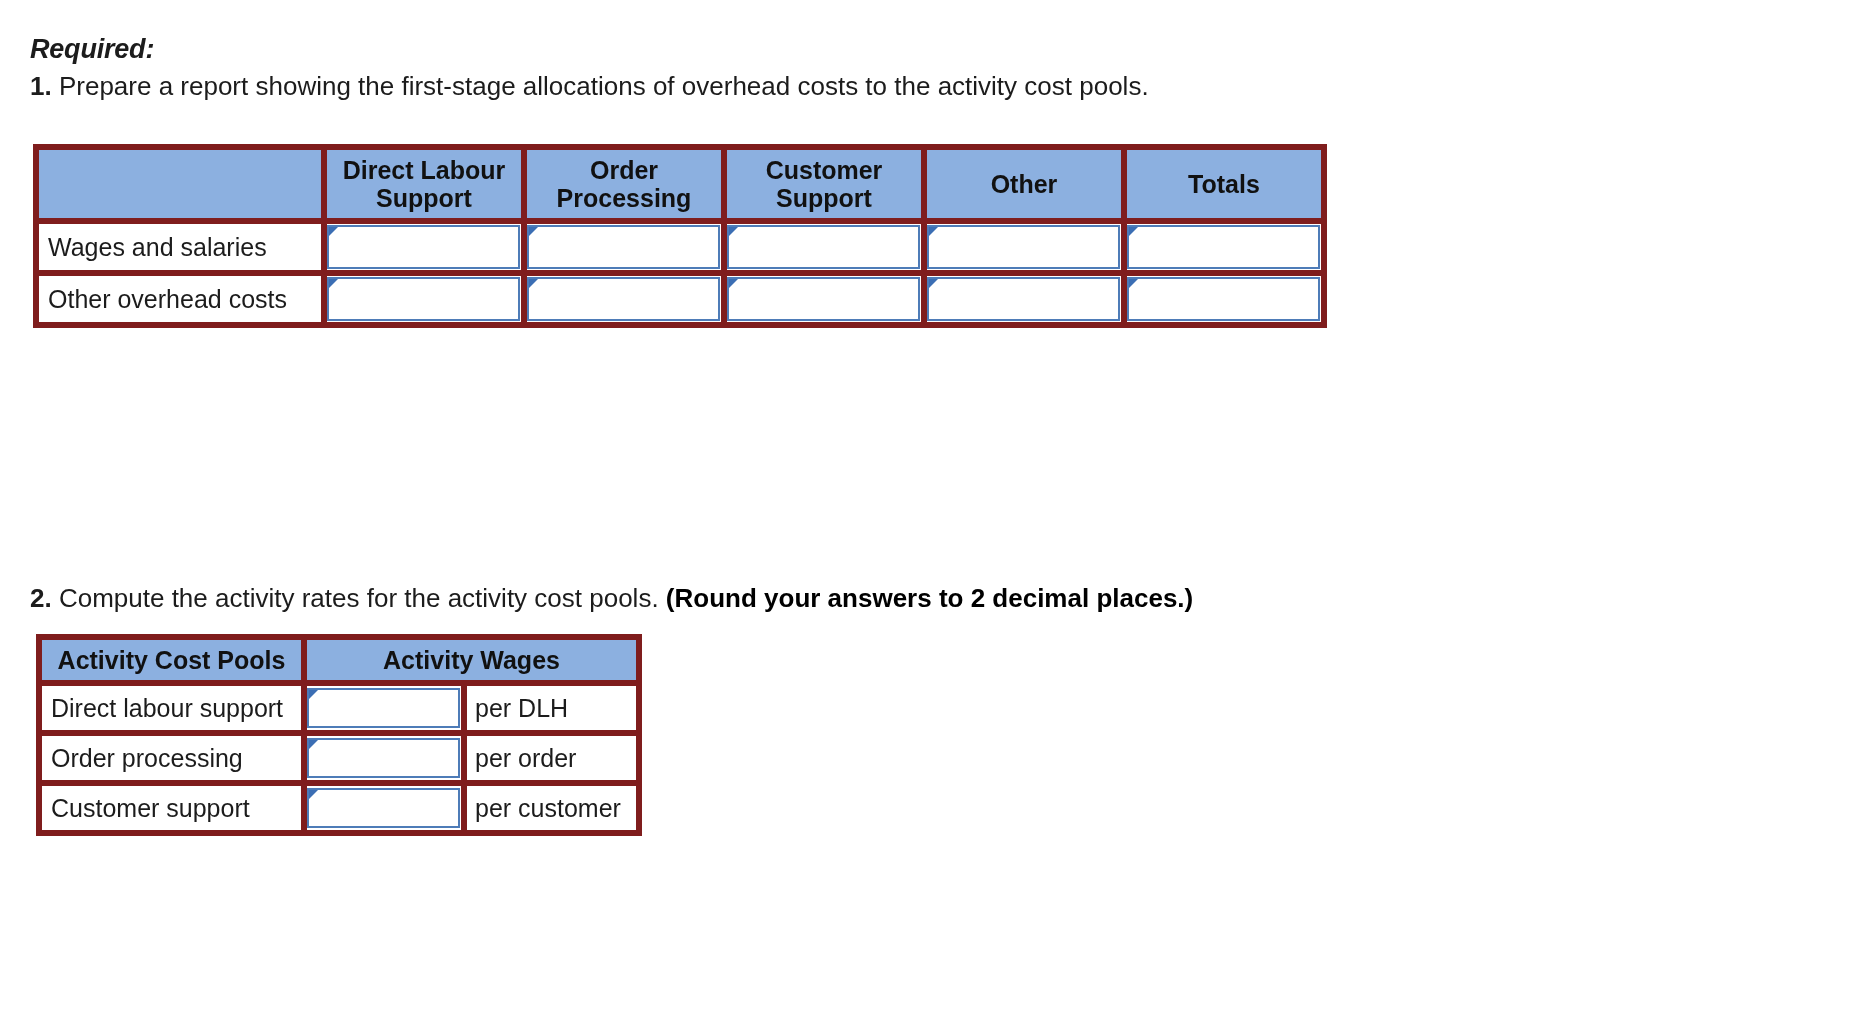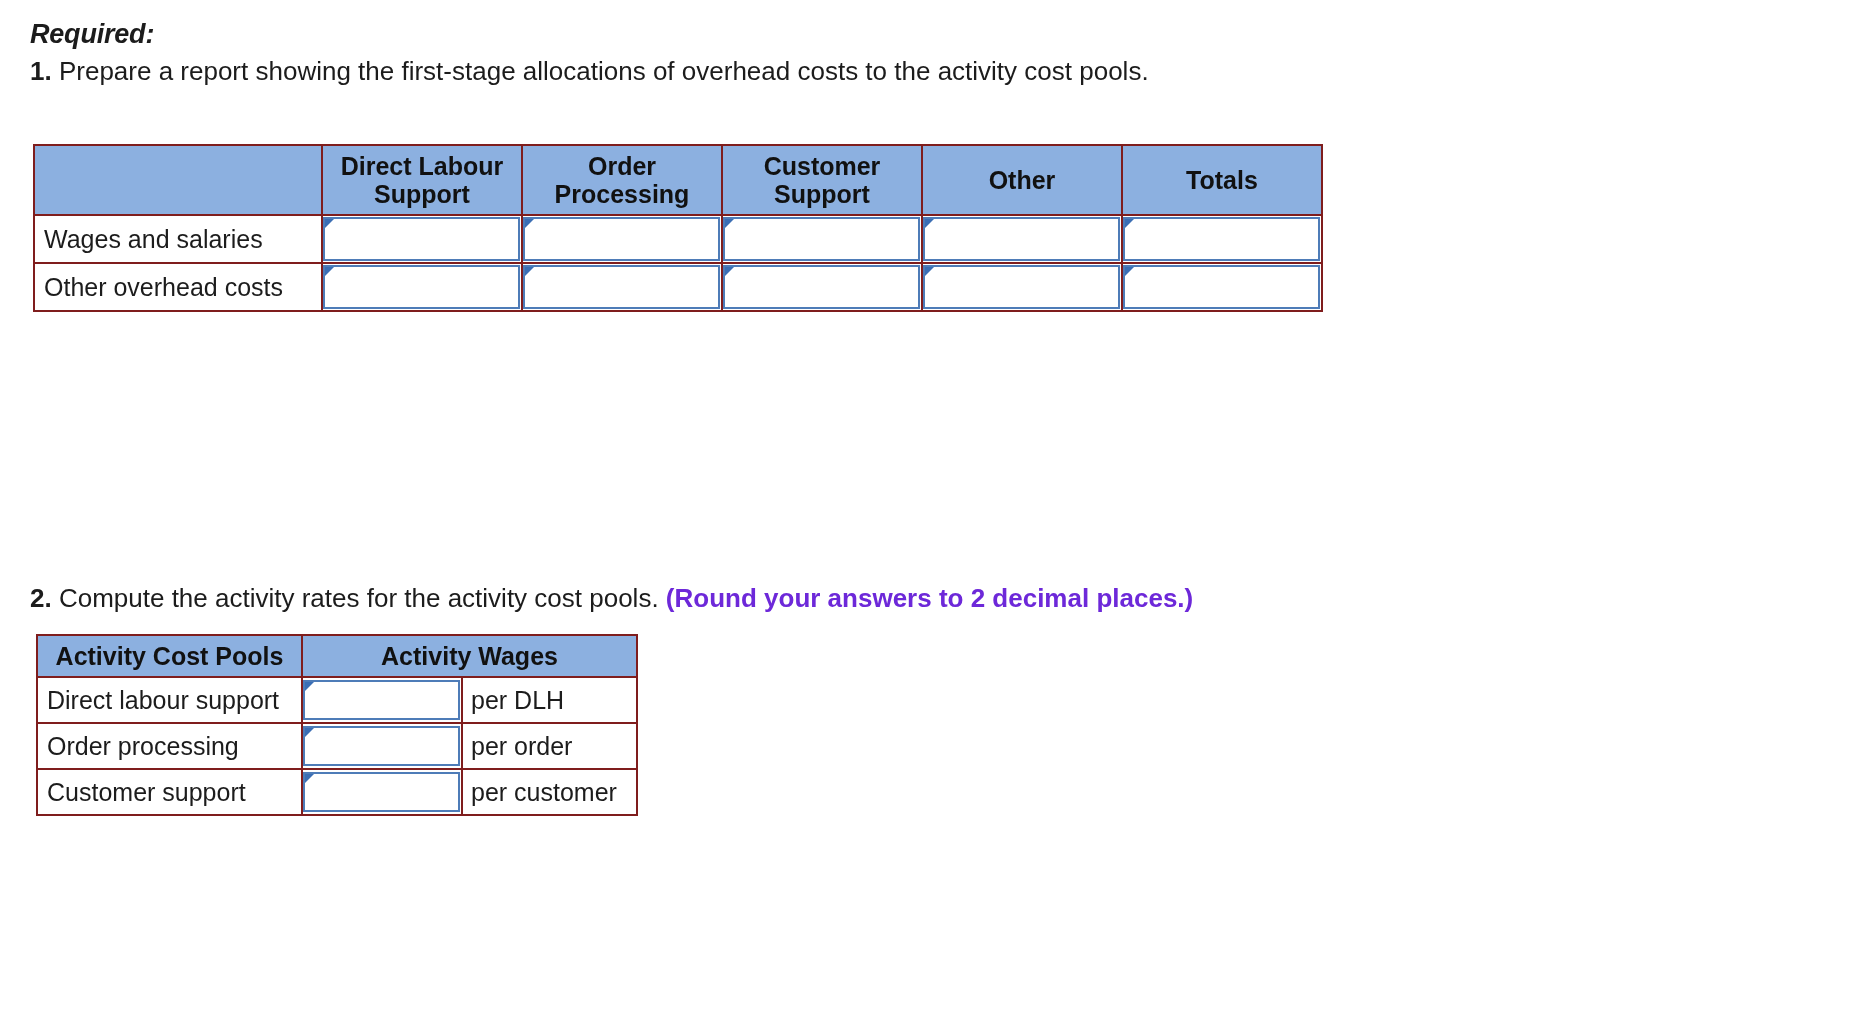--- a/index.html
+++ b/index.html
@@ -14,21 +14,21 @@
     position: relative;
     font-family: "Liberation Sans", sans-serif;
     color: #1c1c1c;
     -webkit-font-smoothing: antialiased;
   }
 
   
   .instructions {
     position: absolute;
     left: 30px;
-    top: 18px;
+    top: 33px;
     width: 1500px;
   }
   .req-label {
     font-size: 27px;
     font-weight: bold;
     font-style: italic;
     line-height: 1.22;
     letter-spacing: -0.2px;
     color: #1c1c1c;
   }
@@ -43,34 +43,34 @@
     font-weight: bold;
   }
 
   .instructions2 {
     position: absolute;
     left: 30px;
     top: 578px;
     width: 1600px;
   }
   .req-red {
-    color: #6d28d9;
+    color: #000000;
     font-weight: bold;
   }
 
   
   .sheet {
     position: absolute;
     border-collapse: collapse;
     table-layout: fixed;
     font-size: 25px;
     color: #1c1c1c;
   }
   .sheet td, .sheet th {
-    border: 2px solid #7f1d1d;
+    border: 6px solid #7f1d1d;
     padding: 0;
     background: #ffffff;
     vertical-align: middle;
     font-weight: normal;
   }
   .hdr {
     background: #8cb0e0 !important;
     font-weight: bold !important;
     text-align: center;
     font-size: 25px;

